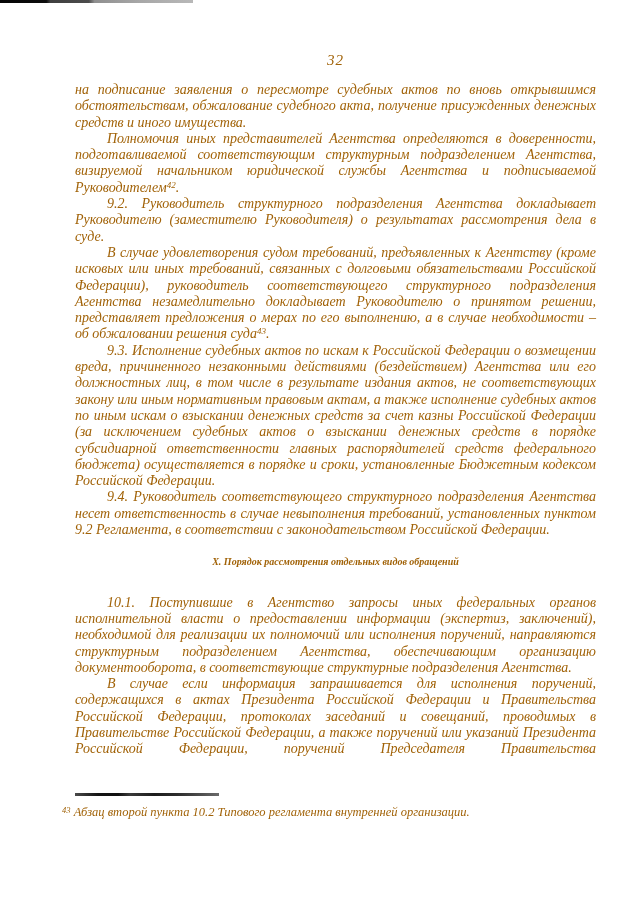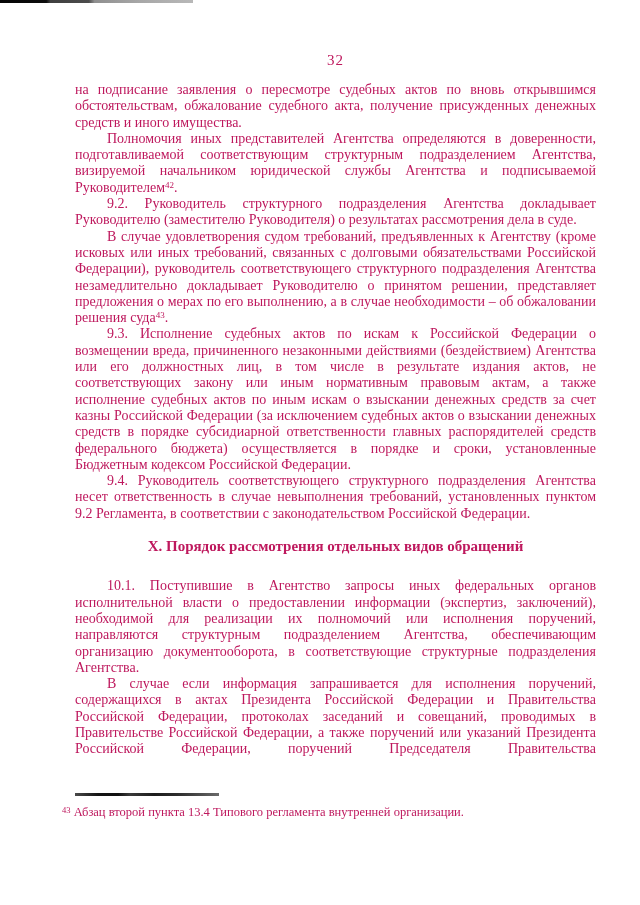--- a/index.html
+++ b/index.html
@@ -7,21 +7,22 @@
     padding: 0;
     background: #ffffff;
   }
   .page {
     position: relative;
     width: 640px;
     height: 905px;
     background: #ffffff;
     overflow: hidden;
     font-family: "Liberation Serif", "DejaVu Serif", serif;
-    color: #be185d;
+    color: #a16207;
+    font-style: italic;
   }
   
   .scan-artifact {
     position: absolute;
     top: 0;
     left: 0;
     width: 193px;
     height: 3px;
     background: linear-gradient(90deg,
       #050505 0%, #0c0c0c 24%,
@@ -44,21 +45,21 @@
     width: 521px;
     font-size: 14px;
     line-height: 16.3px;
     text-align: justify;
   }
   .para { margin: 0; }
   .para.indent { text-indent: 32px; }
   .para.cont { text-align-last: justify; }
   .section-heading {
     margin: 16px 0 24px 0;
-    font-size: 15px;
+    font-size: 10px;
     line-height: 16.3px;
     font-weight: bold;
     text-align: center;
     text-align-last: center;
     text-indent: 0;
   }
   .sup-ref {
     font-size: 9px;
     line-height: 0;
     vertical-align: 4px;
@@ -113,16 +114,16 @@
     <h2 class="section-heading">X. Порядок рассмотрения отдельных видов обращений</h2>
 
     <p class="para indent"><span>10.1. Поступившие в Агентство запросы иных федеральных органов исполнительной власти о предоставлении информации (экспертиз, заключений), необходимой для реализации их полномочий или исполнения поручений, направляются структурным подразделением Агентства, обеспечивающим организацию документооборота, в соответствующие структурные подразделения Агентства.</span></p>
 
     <p class="para indent cont"><span>В случае если информация запрашивается для исполнения поручений, содержащихся в актах Президента Российской Федерации и Правительства Российской Федерации, протоколах заседаний и совещаний, проводимых в Правительстве Российской Федерации, а также поручений или указаний Президента Российской Федерации, поручений Председателя Правительства</span></p>
 
   </div>
 
   <div class="footnotes">
     <div class="fn-rule"></div>
-    <p class="fn"><sup class="sup-ref">43</sup> <span>Абзац второй пункта 13.4 Типового регламента внутренней организации.</span></p>
+    <p class="fn"><sup class="sup-ref">43</sup> <span>Абзац второй пункта 10.2 Типового регламента внутренней организации.</span></p>
   </div>
 
 </div>
 
 </body></html>

